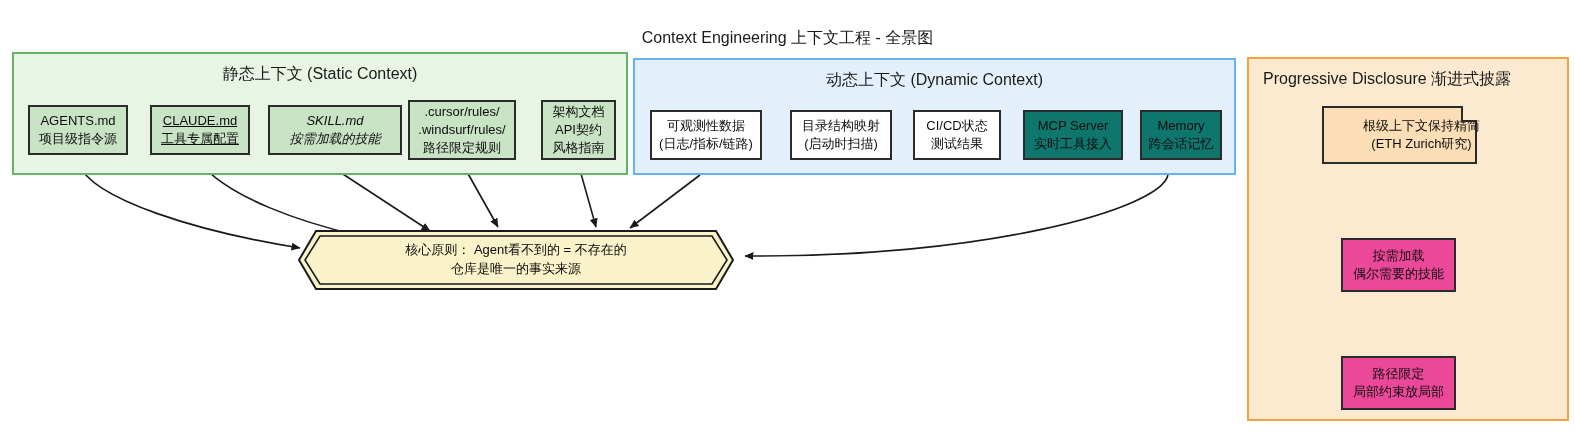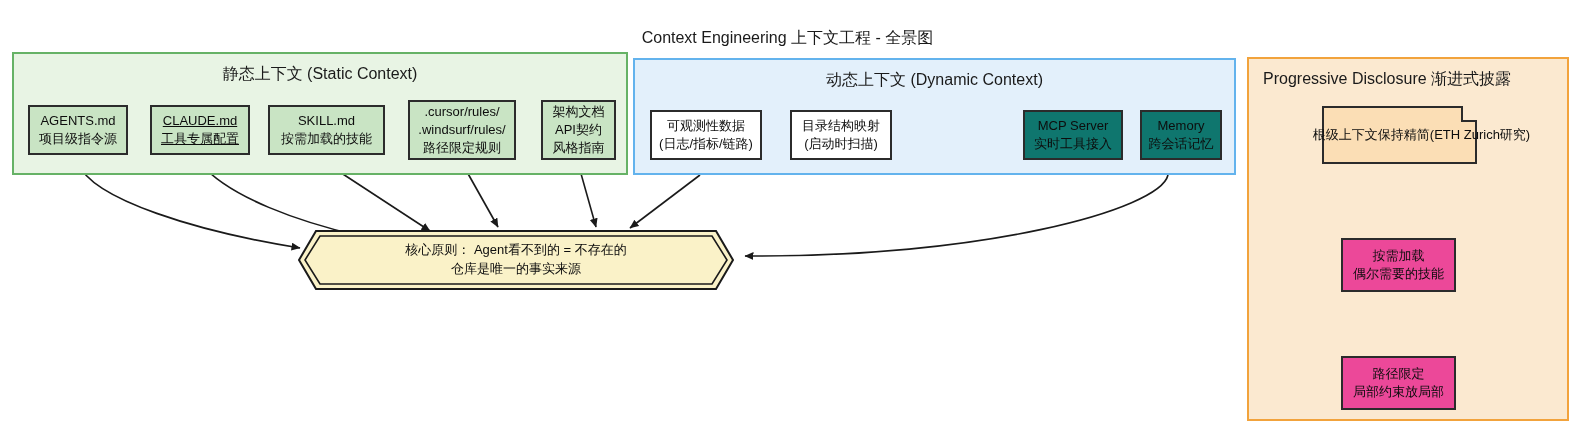--- a/index.html
+++ b/index.html
@@ -54,21 +54,21 @@
   .fill-green{background:#c9e4c4;}
   .fill-white{background:#ffffff;}
   .fill-blue{background:#0f766e;}
   .fill-orange{background:#ec4899;}
 
   
   .note{
     position:absolute;box-sizing:border-box;
     background:#fbdeb5;
     border:2px solid #2b2b2b;
-    display:flex;flex-direction:row;
+    display:flex;flex-direction:column;
     align-items:center;justify-content:center;
     font-size:13px;line-height:1.4;color:#0d0d0d;
     text-align:center;white-space:nowrap;padding-left:44px;
   }
   .note .fold{
     position:absolute;right:-2px;top:-2px;
     width:14px;height:14px;
     background:#fbe9d0;
     border-left:2px solid #2b2b2b;
     border-bottom:2px solid #2b2b2b;
@@ -130,21 +130,21 @@
   <div class="node fill-green" style="left:28px;top:105px;width:100px;height:50px;">
     <span class="ln">AGENTS.md</span>
     <span class="ln">项目级指令源</span>
   </div>
 
   <div class="node fill-green" style="left:150px;top:105px;width:100px;height:50px;text-decoration:underline;">
     <span class="ln">CLAUDE.md</span>
     <span class="ln">工具专属配置</span>
   </div>
 
-  <div class="node fill-green" style="left:268px;top:105px;width:117px;height:50px;">
+  <div class="node fill-green" style="left:268px;top:105px;width:134px;height:50px;font-style:italic;">
     <span class="ln">SKILL.md</span>
     <span class="ln">按需加载的技能</span>
   </div>
 
   <div class="node fill-green" style="left:408px;top:100px;width:108px;height:60px;">
     <span class="ln">.cursor/rules/</span>
     <span class="ln">.windsurf/rules/</span>
     <span class="ln">路径限定规则</span>
   </div>
 
@@ -161,20 +161,24 @@
   <div class="node fill-white" style="left:650px;top:110px;width:112px;height:50px;text-align:center;">
     <span class="ln">可观测性数据</span>
     <span class="ln">(日志/指标/链路)</span>
   </div>
 
   <div class="node fill-white" style="left:790px;top:110px;width:102px;height:50px;">
     <span class="ln">目录结构映射</span>
     <span class="ln">(启动时扫描)</span>
   </div>
 
+  <div class="node fill-white" style="left:913px;top:110px;width:88px;height:50px;">
+    <span class="ln">CI/CD状态</span>
+    <span class="ln">测试结果</span>
+  </div>
 
   <div class="node fill-blue" style="left:1023px;top:110px;width:100px;height:50px;">
     <span class="ln">MCP Server</span>
     <span class="ln">实时工具接入</span>
   </div>
 
   <div class="node fill-blue" style="left:1140px;top:110px;width:82px;height:50px;">
     <span class="ln">Memory</span>
     <span class="ln">跨会话记忆</span>
   </div>

